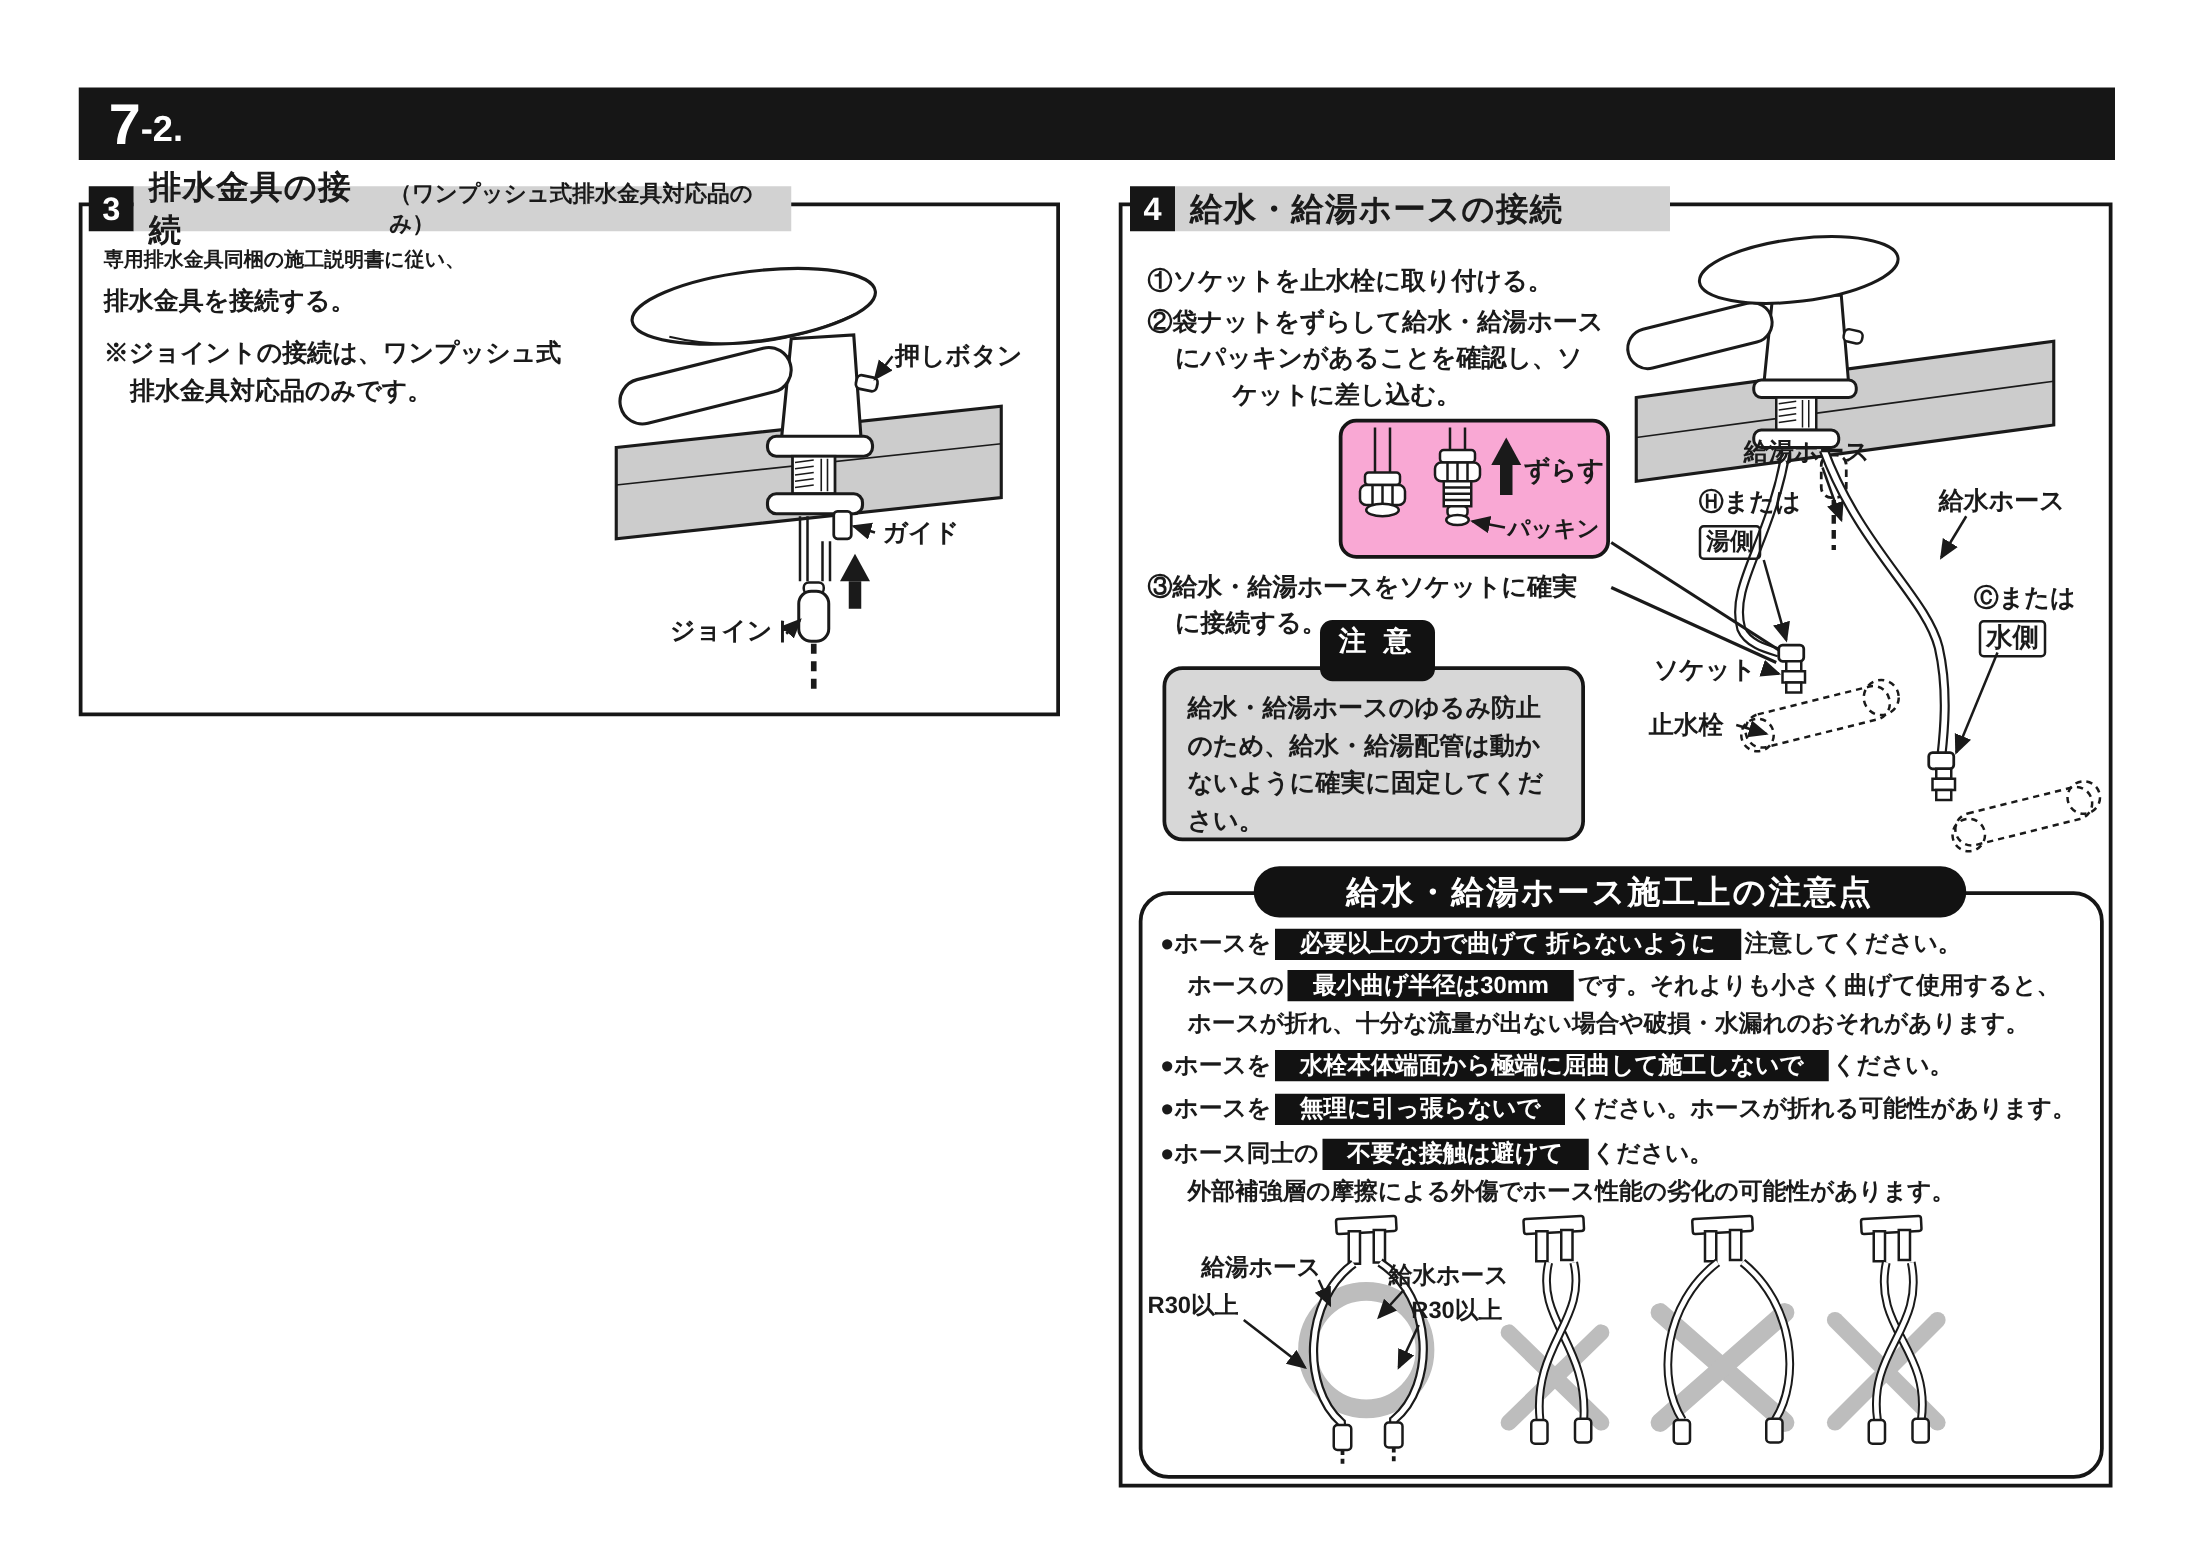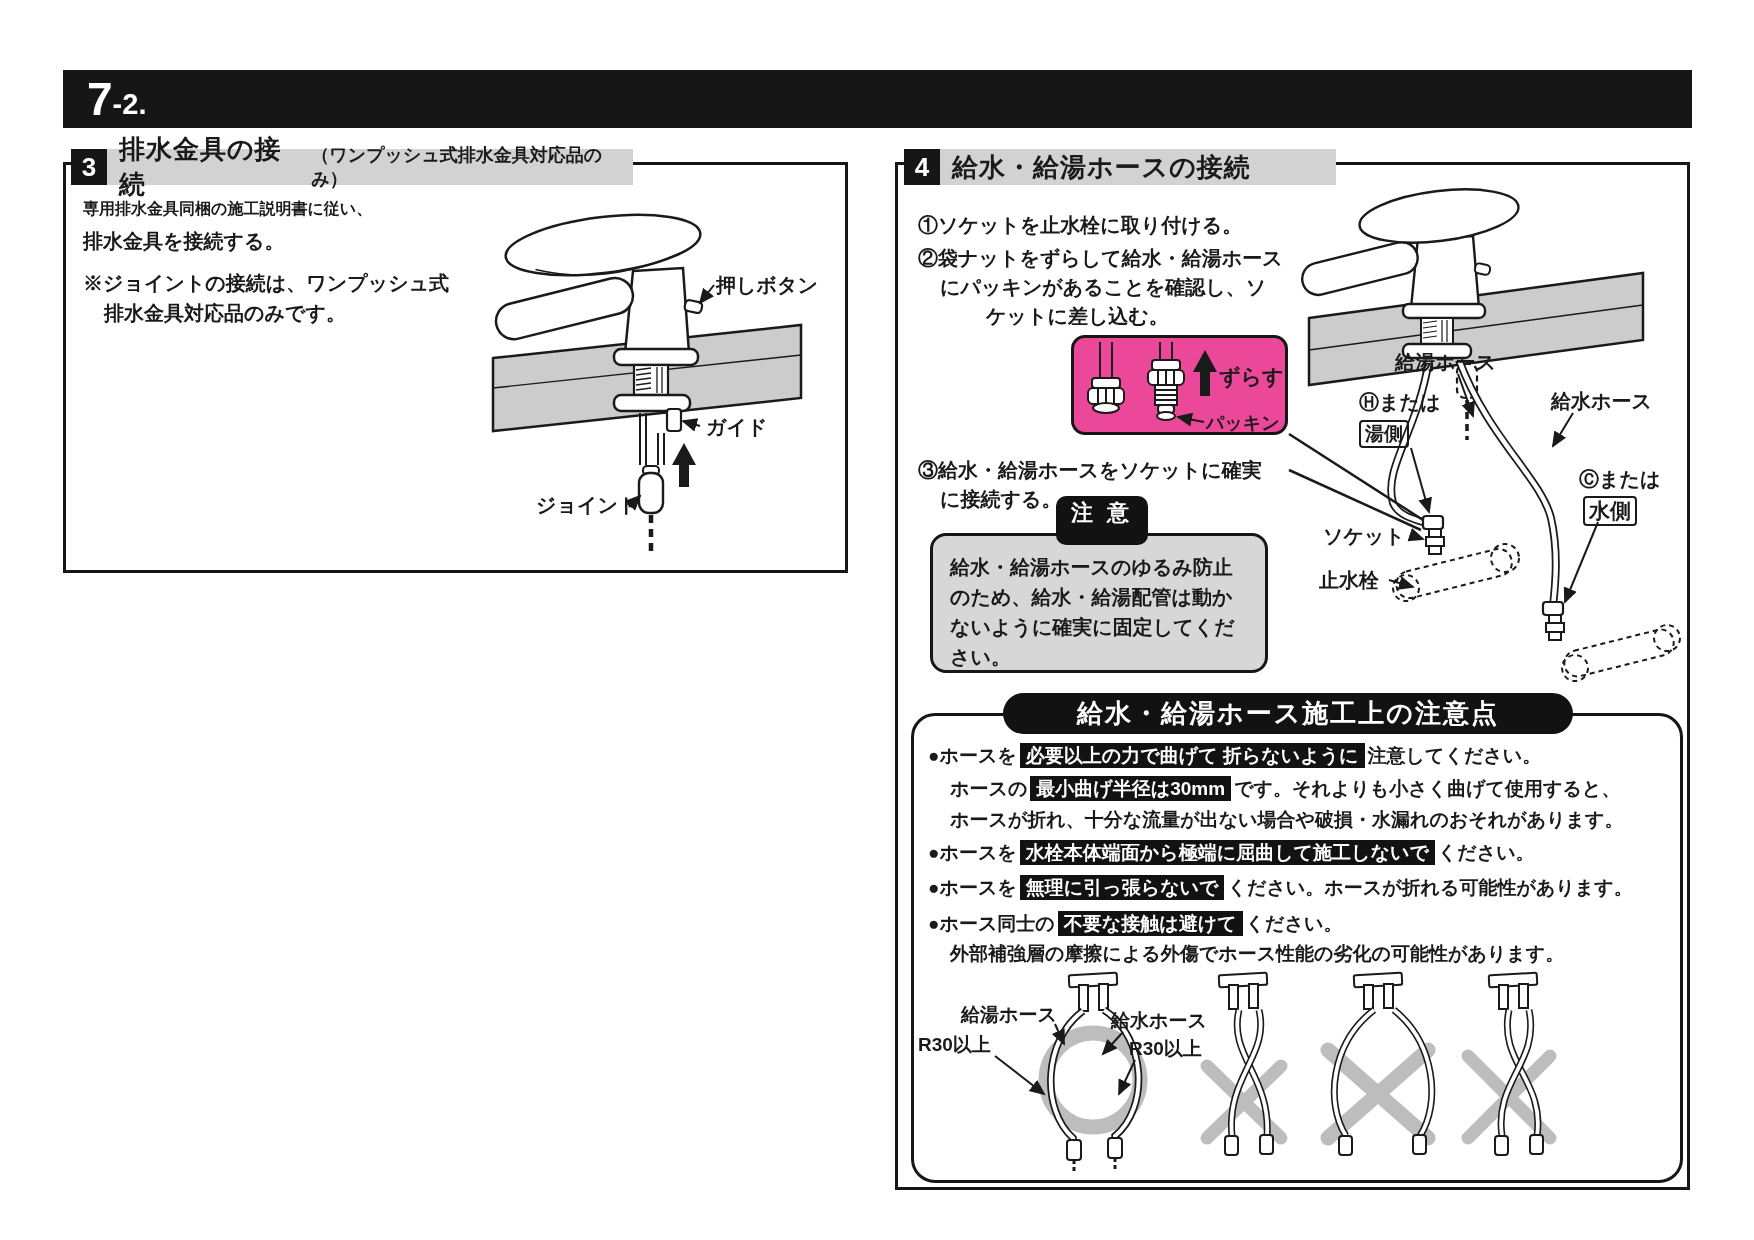--- a/index.html
+++ b/index.html
@@ -18,21 +18,21 @@
   .topbar .big{font-size:46px;font-weight:700;line-height:1;}
   .topbar .small{font-size:29px;font-weight:700;line-height:1;margin-top:10px;}
   
   .panel{position:absolute;border:3px solid #161616;box-sizing:border-box;background:#fff;}
   .numbox{position:absolute;width:36px;height:36px;background:#161616;color:#fff;
           font-size:26px;font-weight:700;text-align:center;line-height:36px;}
   .band{position:absolute;height:36px;background:#d2d2d2;display:flex;align-items:center;
         padding-left:12px;box-sizing:border-box;}
   .band .bt{font-size:26px;font-weight:700;letter-spacing:1px;}
   .band .bs{font-size:18px;font-weight:600;margin-left:6px;}
-  .hl{background:#121212;color:#ffffff;font-weight:700;padding:2px 6px;margin:0 3px;}
+  .hl{background:#121212;color:#ffffff;font-weight:700;padding:2px 20px;margin:0 3px;}
   .cautionbox{position:absolute;background:#d7d7d7;border:3px solid #161616;border-radius:16px;
               box-sizing:border-box;padding:16px 0 0 17px;}
   .cautionbox div{font-size:20px;font-weight:700;line-height:30px;white-space:nowrap;}
   .badge{position:absolute;background:#121212;color:#fff;border-radius:10px;text-align:center;
          font-size:22px;font-weight:700;letter-spacing:4px;}
   .notesbox{position:absolute;border:3px solid #161616;border-radius:24px;box-sizing:border-box;background:#fff;}
   .pill{position:absolute;background:#121212;color:#fff;border-radius:21px;text-align:center;
         font-size:26px;font-weight:700;letter-spacing:2px;line-height:41px;}
   .boxed{border:2px solid #1a1a1a;border-radius:4px;padding:0 4px;}
   svg{position:absolute;overflow:visible;}
@@ -112,21 +112,21 @@
 <section class="panel" style="left:895px;top:162px;width:795px;height:1028px;">
   <div class="numbox" style="left:6px;top:-16px;">4</div>
   <div class="band" style="left:42px;top:-16px;width:396px;">
     <span class="bt">給水・給湯ホースの接続</span>
   </div>
   <div class="t w500" style="left:20px;top:48px;font-size:20px;">①ソケットを止水栓に取り付ける。</div>
   <div class="t w500" style="left:20px;top:81px;font-size:20px;">②袋ナットをずらして給水・給湯ホース</div>
   <div class="t w500" style="left:42px;top:110px;font-size:20px;">にパッキンがあることを確認し、ソ</div>
   <div class="t w500" style="left:42px;top:139px;font-size:20px;margin-left:46px;">ケットに差し込む。</div>
 
-  <div class="abs" style="left:173px;top:170px;width:217px;height:100px;border:3px solid #161616;border-radius:14px;box-sizing:border-box;background:#ec4899;">
+  <div class="abs" style="left:173px;top:170px;width:217px;height:112px;border:3px solid #161616;border-radius:14px;box-sizing:border-box;background:#f9a8d4;">
     <svg style="left:0;top:0;" width="211" height="106" viewBox="0 0 211 106">
       <defs>
         <marker id="ar2" markerWidth="9" markerHeight="9" refX="7" refY="3.5" orient="auto">
             <path d="M0,0L8,3.5L0,7Z" fill="#1a1a1a"></path>
           </marker>
       </defs>
       <g stroke="#1a1a1a" stroke-width="2" fill="#ffffff">
         <line x1="26" y1="4" x2="26" y2="40"></line>
           <line x1="38" y1="4" x2="38" y2="40"></line>
         <rect x="18" y="40" width="28" height="10" rx="3"></rect>

